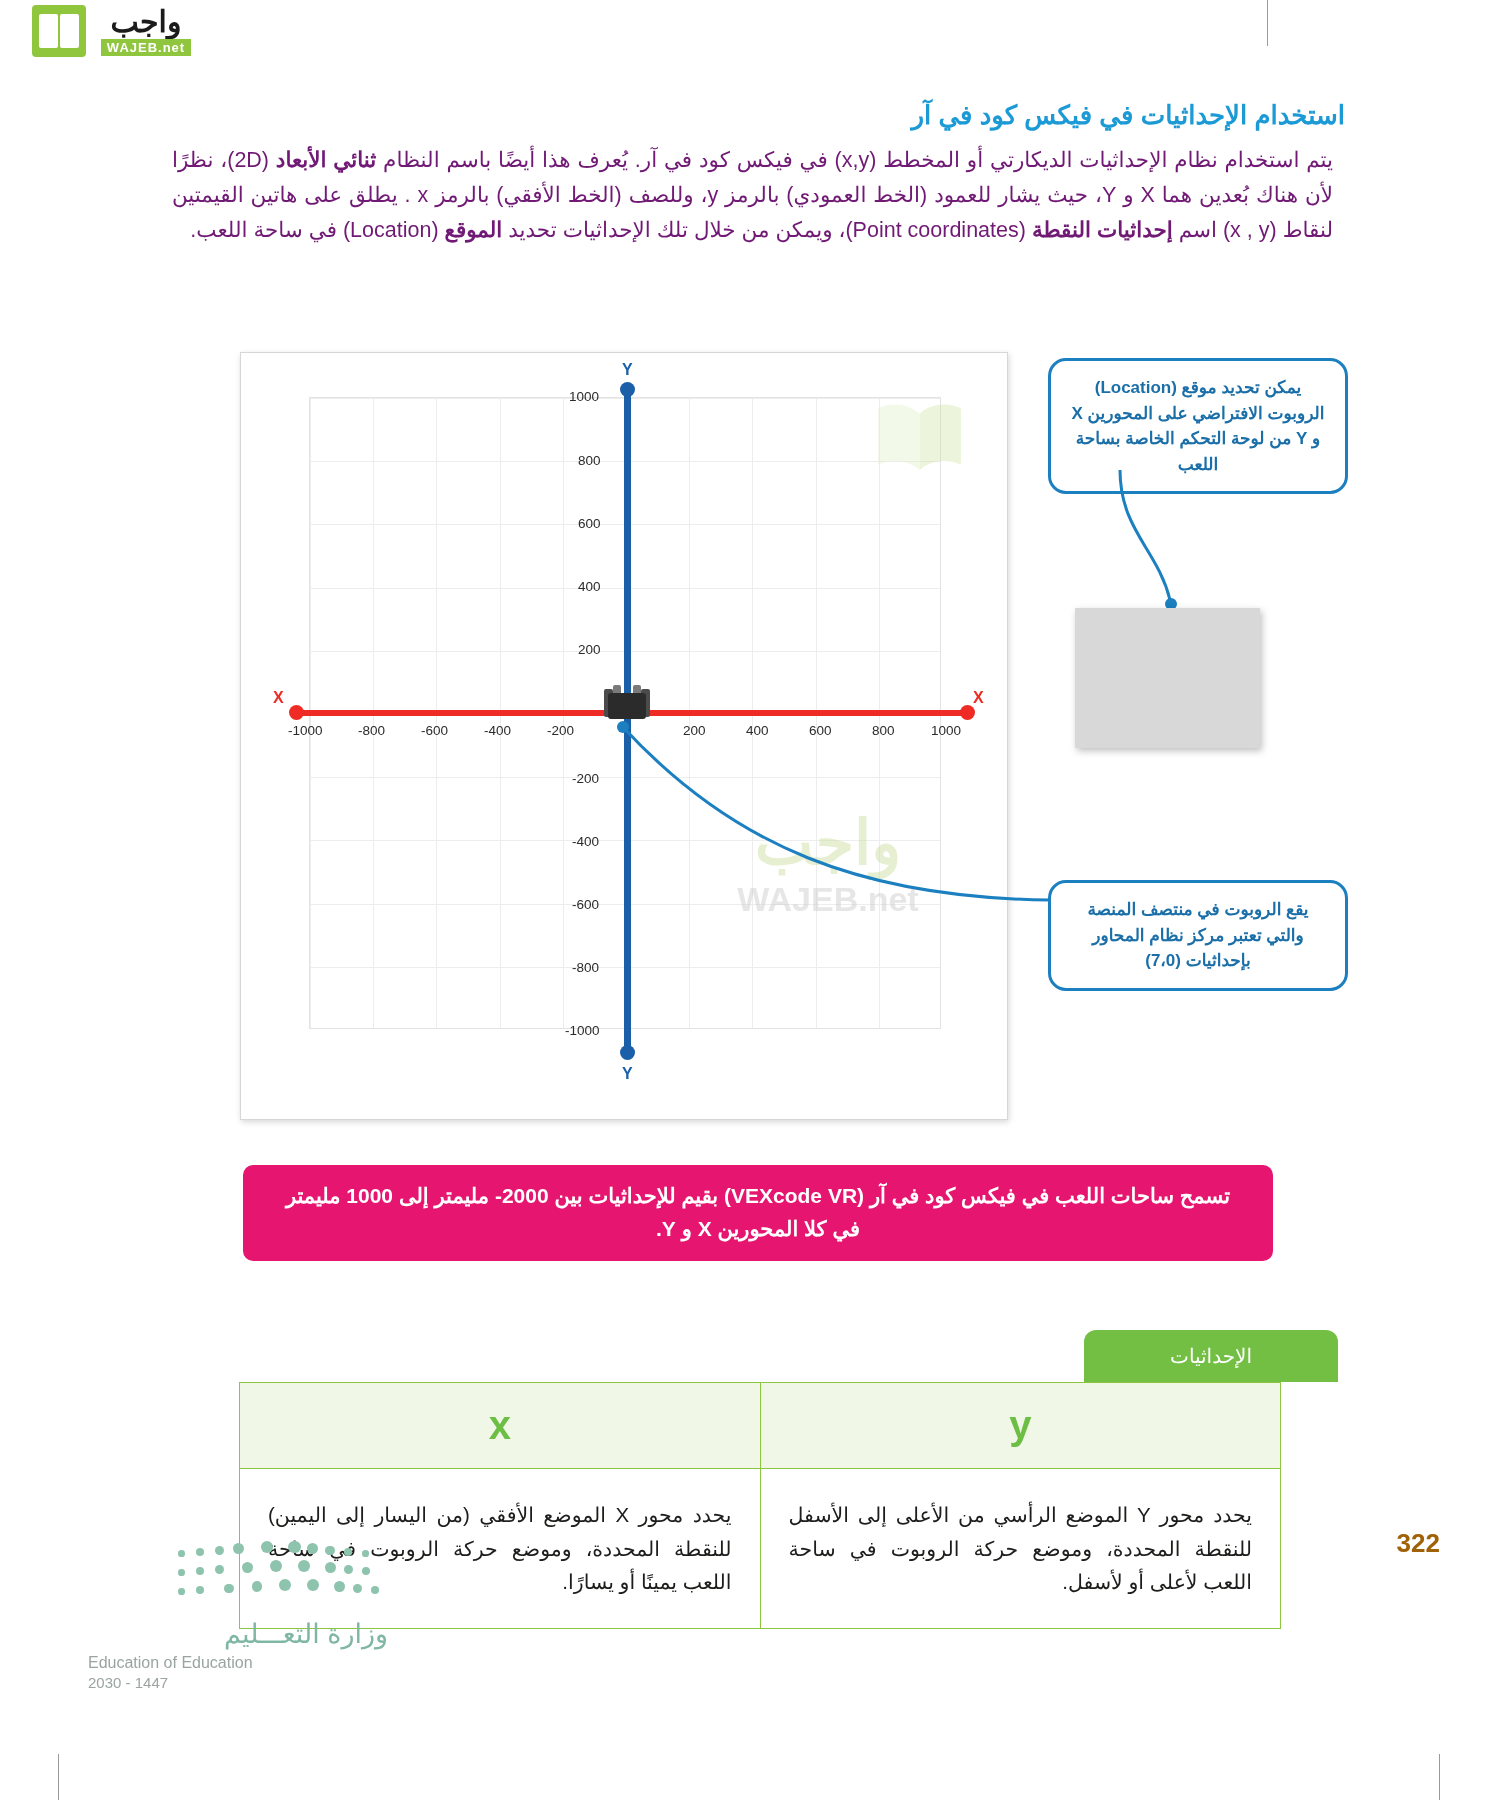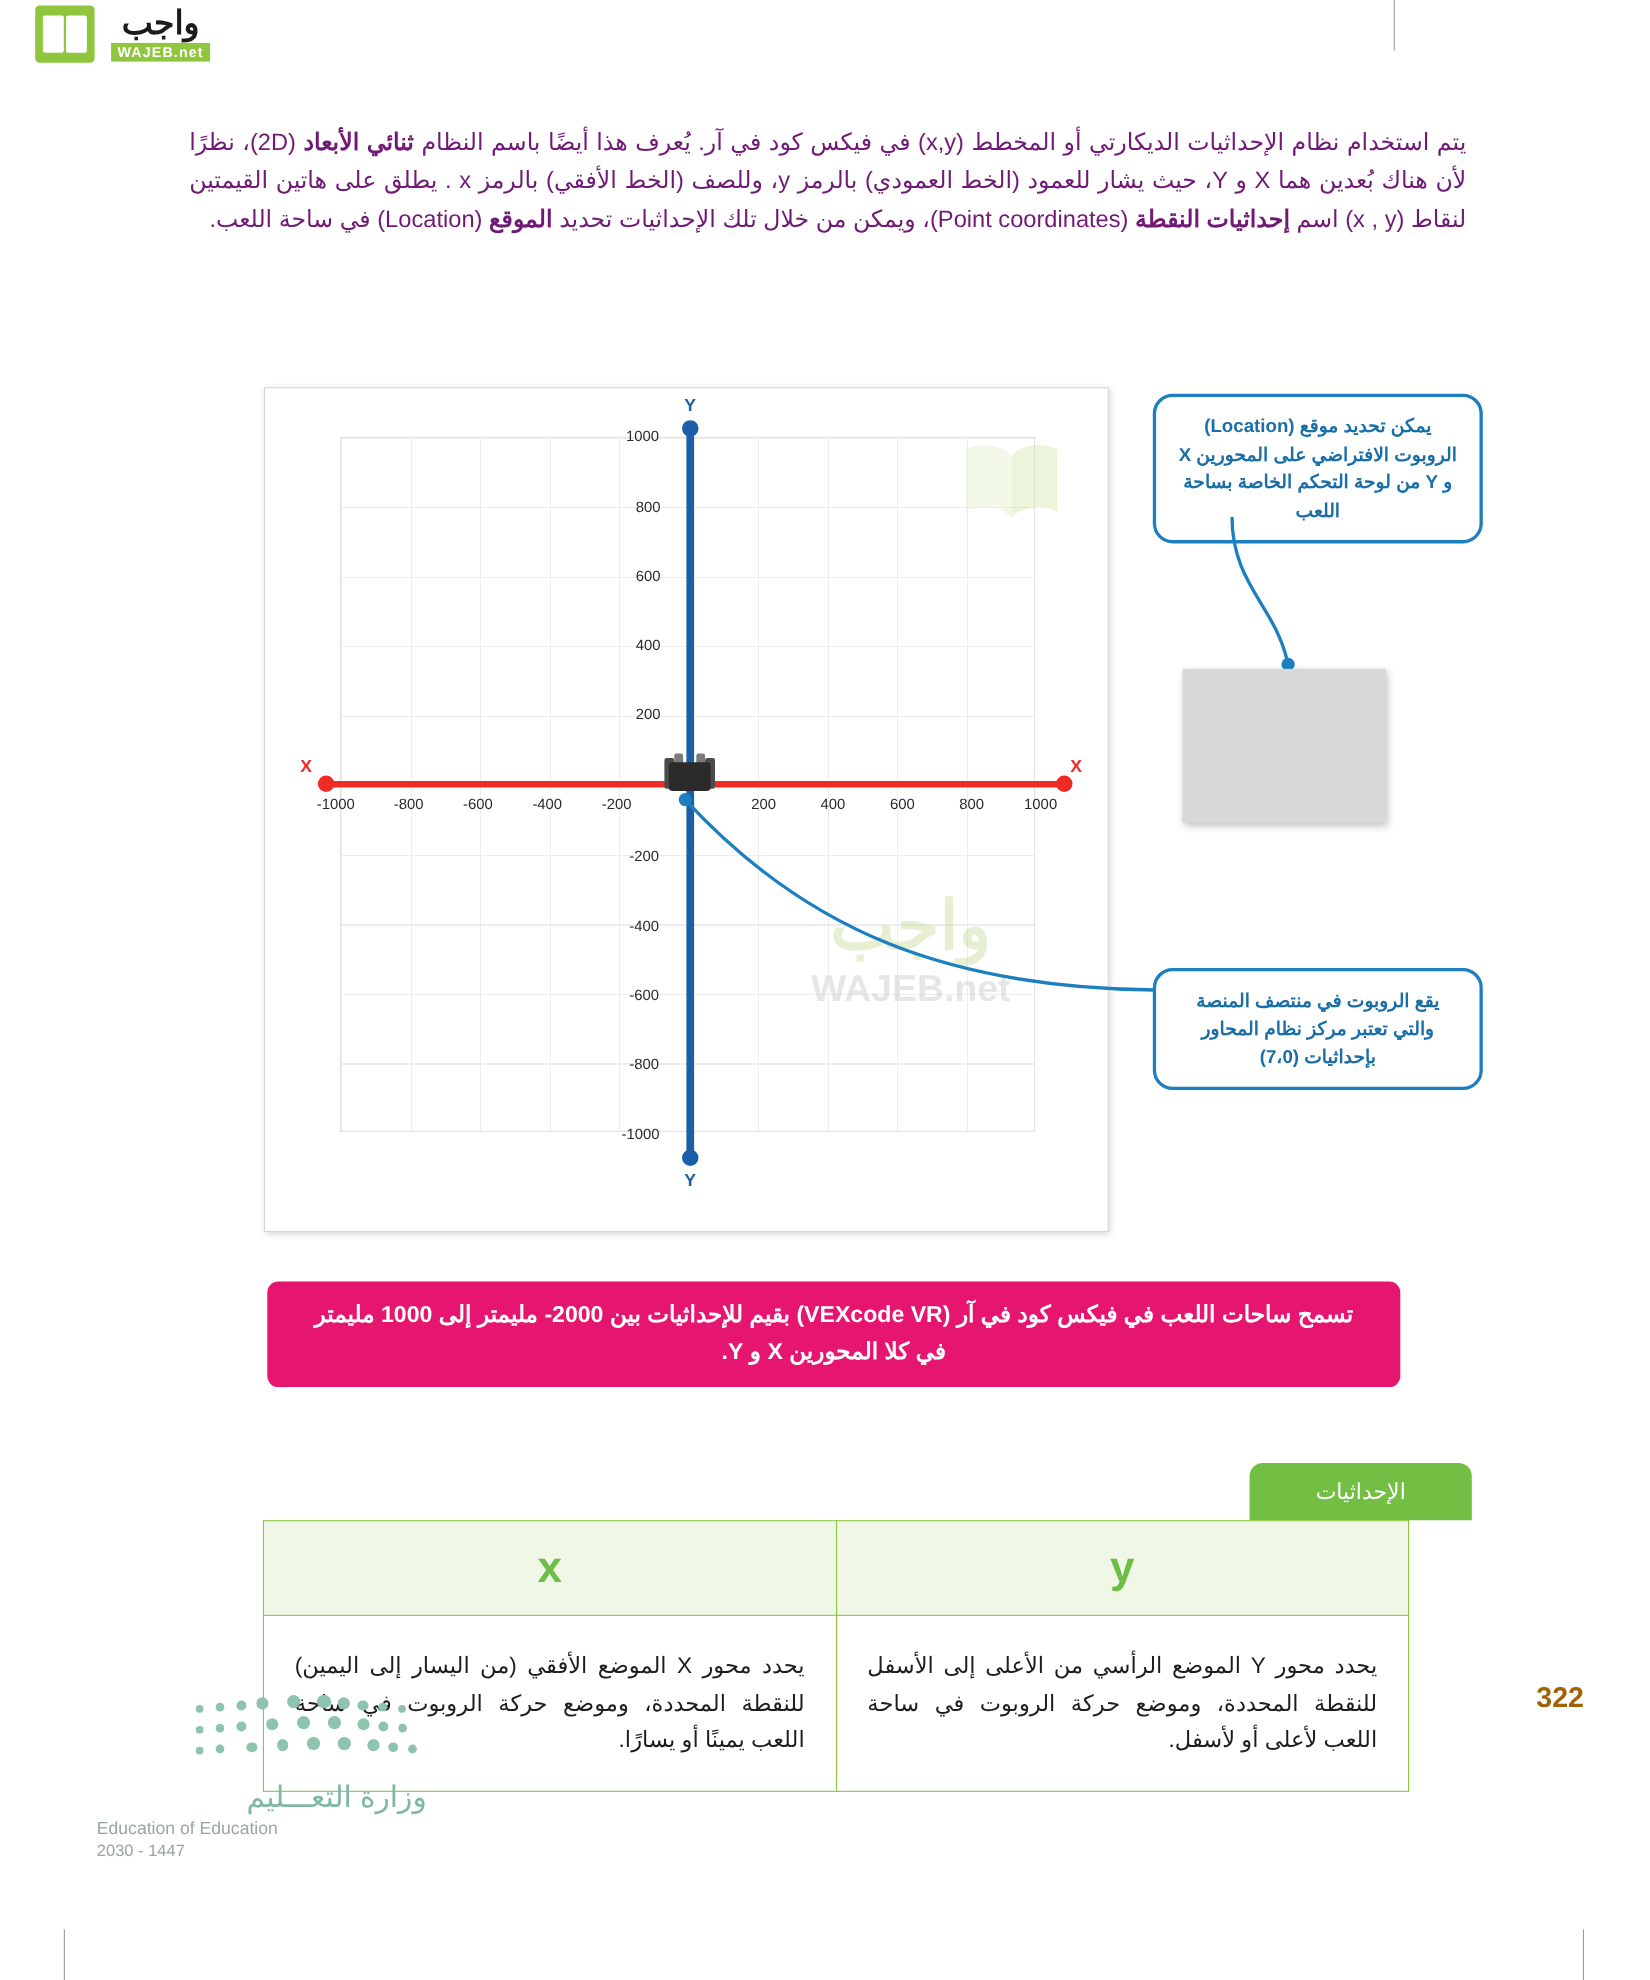--- a/index.html
+++ b/index.html
@@ -88,21 +88,21 @@
   #location-values { height:78px; background:#d5d5d5; direction:ltr; padding:8px 0 0 14px;
         font-size:22px; color:#1c1c1c; line-height:1.33; font-family:"Liberation Sans", sans-serif; }
 
   
   #pink-banner { position:absolute; left:243px; top:1165px; width:1030px; min-height:96px;
         background:#e6156f; border-radius:10px; color:#ffffff; font-size:21px; font-weight:bold;
         line-height:1.55; text-align:center; display:flex; align-items:center; justify-content:center;
         padding:14px 34px; }
 
   
-  #table-tab { position:absolute; right:162px; top:1330px; width:202px; height:52px; background:#72bf44;
+  #table-tab { position:absolute; right:162px; top:1330px; width:254px; height:52px; background:#72bf44;
         border-radius:12px 12px 0 0; color:#ffffff; font-size:20px; font-weight:500;
         display:flex; align-items:center; justify-content:center;font-family:Liberation Serif, serif; }
   #coord-table { position:absolute; left:239px; top:1382px; width:1042px; border-collapse:collapse;
         table-layout:fixed; }
   #coord-table th, #coord-table td { border:1px solid #8cc63f; }
   #coord-table thead th { background:#f1f7e6; height:86px; color:#6cbe45; font-size:40px; font-weight:bold;
         text-align:center; }
   #coord-table tbody td { background:#ffffff; height:160px; vertical-align:middle; padding:16px 28px;
         font-size:20.5px; line-height:1.65; color:#1d1d1b; text-align:justify; text-align-last:right; }
 
@@ -124,20 +124,21 @@
 
 <div id="wajeb-logo">
   <div class="wbox">
     <div class="wtop">واجب</div>
     <div class="wbot">WAJEB.net</div>
   </div>
   <div class="bookicon"></div>
 </div>
 
 <div id="content">
+  <h1 id="section-title">استخدام الإحداثيات في فيكس كود في آر</h1>
   <p id="intro-paragraph">يتم استخدام نظام الإحداثيات الديكارتي أو المخطط (x,y) في فيكس كود في آر. يُعرف هذا أيضًا باسم النظام <b>ثنائي الأبعاد</b> (2D)، نظرًا لأن هناك بُعدين هما X و Y، حيث يشار للعمود (الخط العمودي) بالرمز y، وللصف (الخط الأفقي) بالرمز x . يطلق على هاتين القيمتين لنقاط (x , y) اسم <b>إحداثيات النقطة</b> (Point coordinates)، ويمكن من خلال تلك الإحداثيات تحديد <b>الموقع</b> (Location) في ساحة اللعب.</p>
 </div>
 
 <div id="figure-frame">
   <div id="grid-area">
     <div id="grid-box"></div>
 
     <div id="y-axis"></div>
     <div class="axis-dot blue" style="left:347px; top:-15px;"></div>
     <div class="axis-dot blue" style="left:347px; top:648px;"></div>

